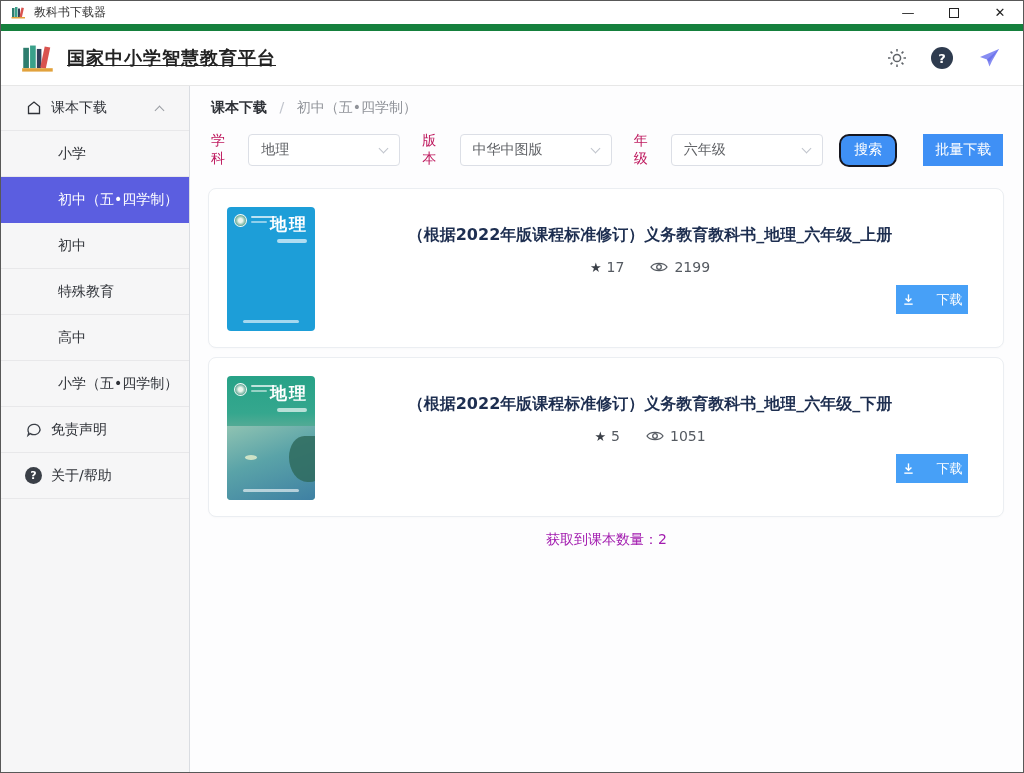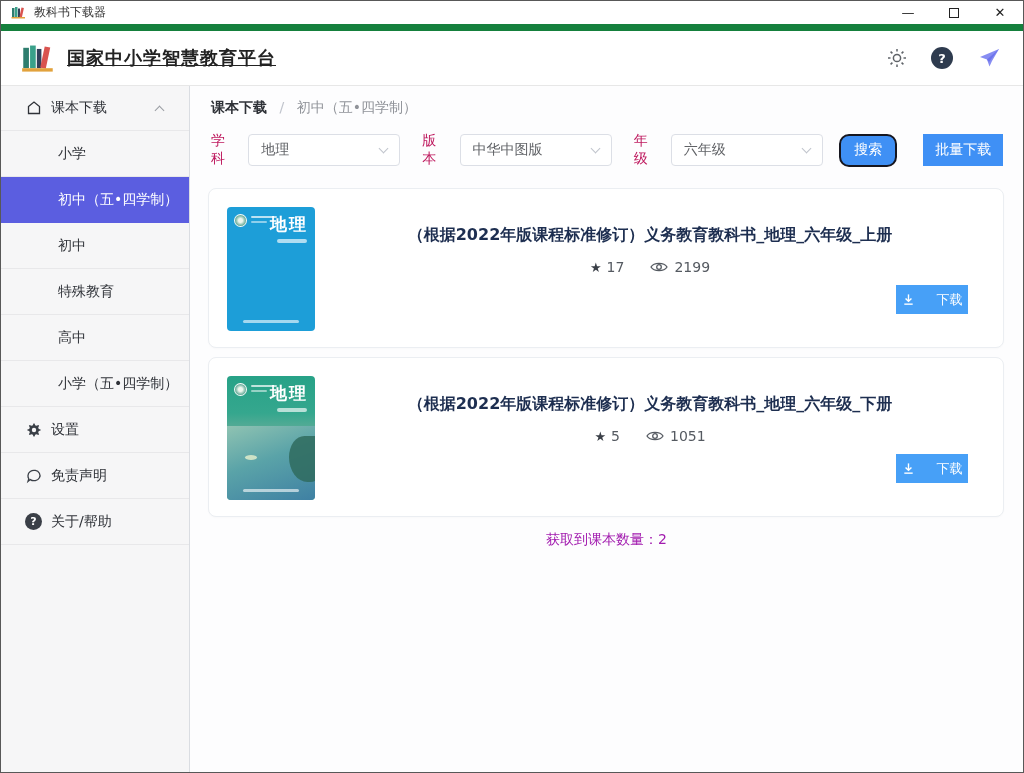--- a/index.html
+++ b/index.html
@@ -161,29 +161,20 @@
       <div class="side-item sub">
         <span>特殊教育</span>
       </div>
       <div class="side-item sub">
         <span>高中</span>
       </div>
       <div class="side-item sub">
         <span>小学（五•四学制）</span>
       </div>
 
-      <div class="side-item">
-        <span class="ic">
-          <svg width="16" height="16" viewBox="0 0 16 16" fill="#3a3f47">
-            <path d="M8 0.8 L9.2 0.8 L9.7 2.6 L11.2 3.2 L12.9 2.3 L13.7 3.1 L12.8 4.8 L13.4 6.3 L15.2 6.8 L15.2 8 L13.4 8.5 L12.8 10 L13.7 11.7 L12.9 12.5 L11.2 11.6 L9.7 12.2 L9.2 14 L8 14 L7.5 12.2 L6 11.6 L4.3 12.5 L3.5 11.7 L4.4 10 L3.8 8.5 L2 8 L2 6.8 L3.8 6.3 L4.4 4.8 L3.5 3.1 L4.3 2.3 L6 3.2 L7.5 2.6 Z" transform="translate(-0.6 0.6)"></path>
-            <circle cx="8" cy="8" r="2.2" fill="#f6f6f7"></circle>
-          </svg>
-        </span>
-        <span>设置</span>
-      </div>
       <div class="side-item">
         <span class="ic">
           <svg width="16" height="16" viewBox="0 0 16 16" fill="none" stroke="#3a3f47" stroke-width="1.3">
             <path d="M2 7.5 a6 5.2 0 1 1 2.3 4.1 L2 13.5 L2.8 10.8 A5.2 5.2 0 0 1 2 7.5 Z"></path>
           </svg>
         </span>
         <span>免责声明</span>
       </div>
       <div class="side-item">
         <span class="ic">

